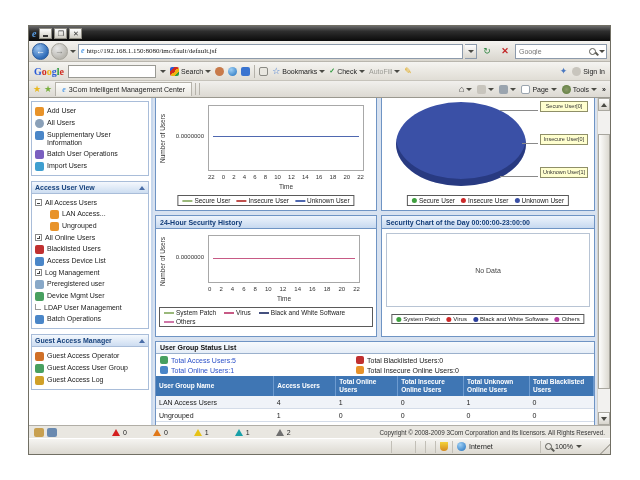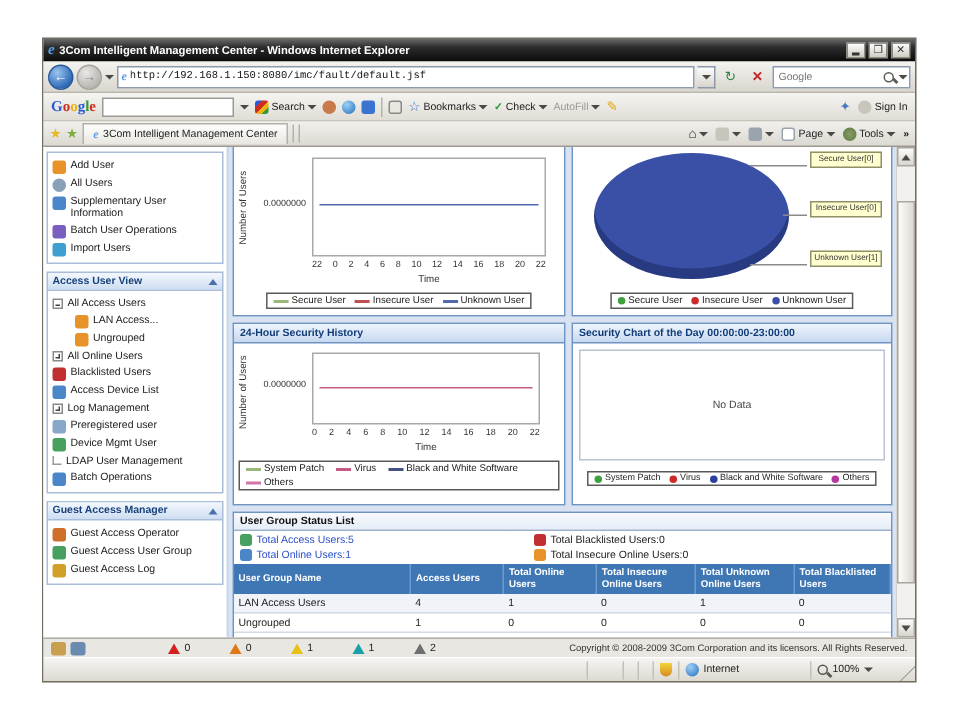--- a/index.html
+++ b/index.html
@@ -25,21 +25,21 @@
                 background:linear-gradient(#f4f3f0,#d9d6ce); border-bottom:1px solid #b9b6ae;
                 display:flex; align-items:center; gap:2px; padding:0 3px; }
   .nav-circle { width:17px; height:17px; border-radius:50%; flex:none;
                 display:flex; align-items:center; justify-content:center; font-size:9px; }
   .nav-back { background:radial-gradient(circle at 35% 30%,#9cc4ef,#2f6cb8 70%); color:#fff; border:1px solid #2a5a9a; }
   .nav-fwd  { background:radial-gradient(circle at 35% 30%,#e8e8e8,#b9b7b0 70%); color:#8a8a85; border:1px solid #a5a39b; }
   .dd { width:0; height:0; border-left:3px solid transparent; border-right:3px solid transparent;
         border-top:3px solid #4a4a44; display:inline-block; flex:none; }
   .addr-field { flex:1; height:15px; background:#fff; border:1px solid #8c9aab;
                 display:flex; align-items:center; gap:2px; padding:0 2px; }
-  .addr-field input { flex:1; border:none; outline:none; font-size:7px; font-family:Liberation Mono, monospace; color:#111; background:transparent; }
+  .addr-field input { flex:1; border:none; outline:none; font-size:7px; font-family:Liberation Serif, serif; color:#111; background:transparent; }
   .addr-dd { width:12px; height:15px; background:linear-gradient(#fdfdfd,#d8d5cd); border:1px solid #8c9aab; border-left:none;
              display:flex; align-items:center; justify-content:center; }
   .tool-glyph { width:16px; height:15px; display:flex; align-items:center; justify-content:center; font-size:9px; flex:none; }
   .refresh-g { color:#2e8540; }
   .stop-g { color:#c22727; font-weight:bold; }
   .search-box { width:92px; height:15px; background:#fff; border:1px solid #8c9aab;
                 display:flex; align-items:center; padding:0 1px 0 3px; flex:none; }
   .search-box input { flex:1; width:50px; border:none; outline:none; font-size:7px; font-family:"Liberation Sans",sans-serif; color:#9a9a9a; background:transparent; }
   .mag { width:7px; height:7px; border:1.5px solid #5a5a54; border-radius:50%; position:relative; flex:none; }
   .mag::after { content:""; position:absolute; width:4px; height:1.5px; background:#5a5a54;
@@ -164,21 +164,20 @@
   .grip { width:12px; height:14px; background:
           linear-gradient(135deg, transparent 60%, #b0ada5 60%, #b0ada5 66%, transparent 66%); }
 </style>
 </head>
 <body>
 
 <div class="window">
 
   <div class="titlebar">
     <span class="ie-e">e</span>
-    <span class="title-text">3Com Intelligent Management Center - Windows Internet Explorer</span>
     <span class="win-btns">
       <span class="win-btn"><span class="min-glyph"></span></span>
       <span class="win-btn"><span>❐</span></span>
       <span class="win-btn">✕</span>
     </span>
   </div>
 
   <div class="addressbar">
     <span class="nav-circle nav-back">←</span>
     <span class="nav-circle nav-fwd">→</span>

